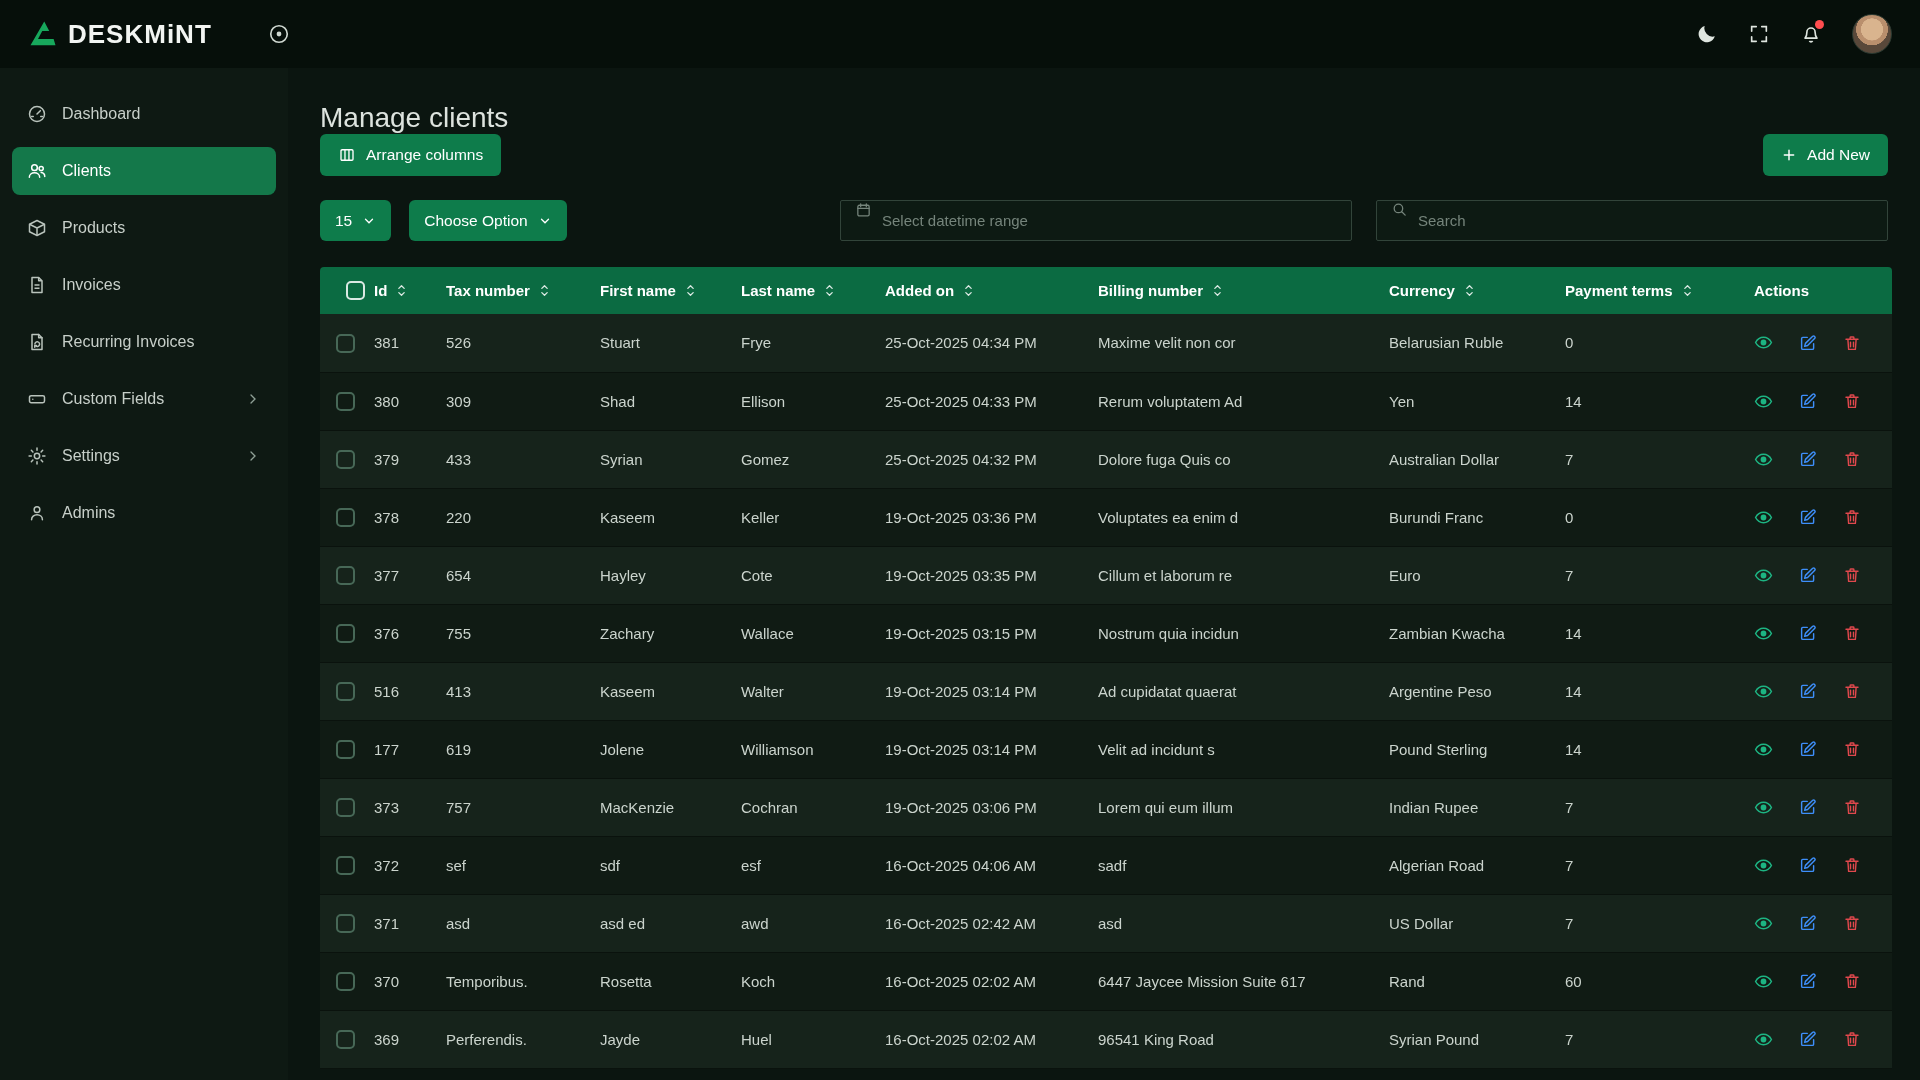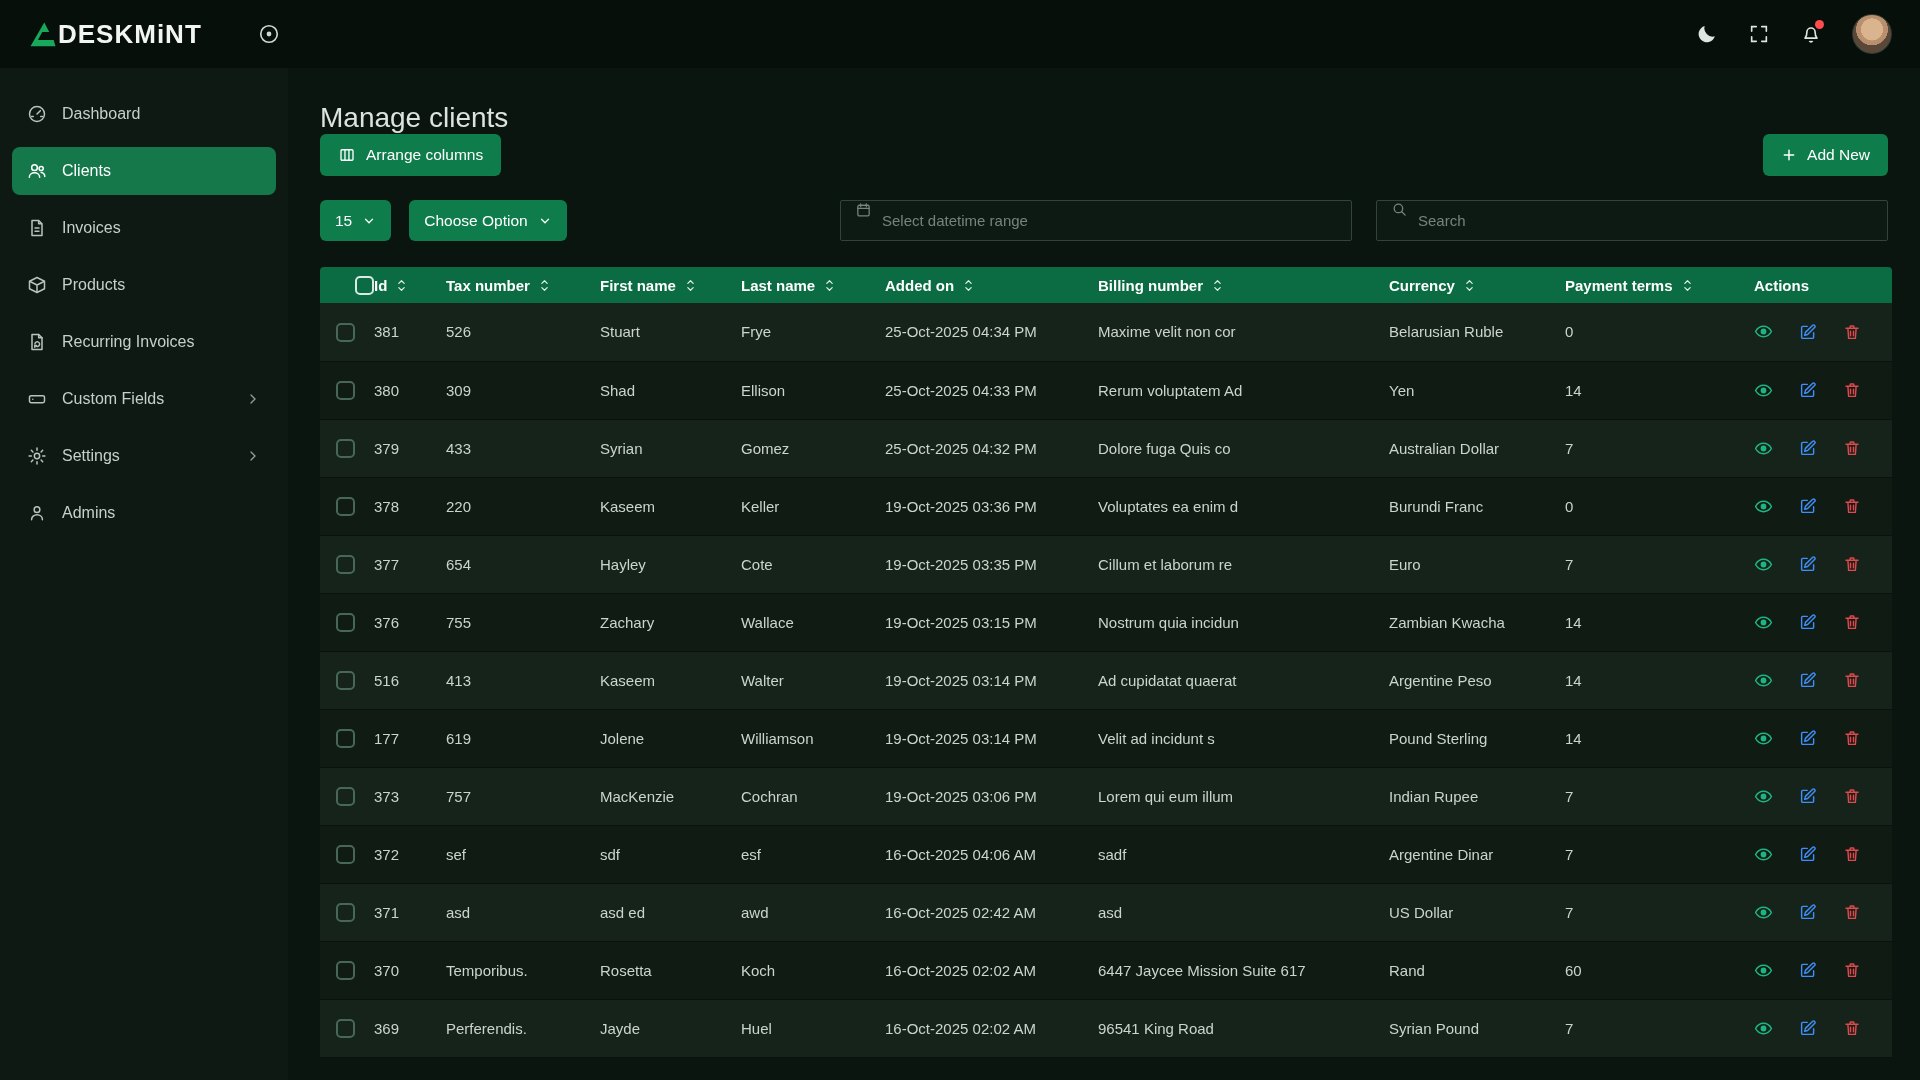--- a/index.html
+++ b/index.html
@@ -20,21 +20,21 @@
     --input-bg:#0d1a13;
     --input-border:#32443a;
   }
   *{margin:0;padding:0;box-sizing:border-box}
   html,body{width:1920px;height:1080px;overflow:hidden;background:var(--main-bg);
     font-family:"Liberation Sans",sans-serif;color:var(--text-main)}
   svg{display:block}
 
   
   .topbar{height:68px;background:var(--topbar-bg);display:flex;align-items:center;padding:0 28px}
-  .brand{display:flex;align-items:flex-end;cursor:pointer}
+  .brand{display:flex;align-items:flex-start;gap:10px;cursor:pointer}
   .brand-mark{width:30px;height:30px}
   .brand-text{font-size:26px;font-weight:bold;letter-spacing:1px;color:#f2f5f2}
   .sidebar-toggle{margin-left:56px;color:#cfd8d1;cursor:pointer}
   .top-actions{margin-left:auto;display:flex;align-items:center;gap:30px}
   .top-icon{color:#dfe6e0;cursor:pointer;position:relative}
   .dot{position:absolute;top:-3px;right:-2px;width:9px;height:9px;border-radius:50%;
     background:var(--notification-dot)}
   .avatar{width:40px;height:40px;border-radius:50%;border:1px solid #2c3a31;cursor:pointer;
     background:radial-gradient(circle at 50% 38%, #d9b48e 0 36%, #b98f6d 37% 52%, #59483a 53% 100%)}
 
@@ -62,22 +62,22 @@
   .input-wrap{display:flex;gap:10px;height:41px;border:1px solid var(--input-border);
     background:var(--input-bg);border-radius:2px;padding:0 14px;color:#75847b}
   .input-wrap input{flex:1;background:transparent;border:none;outline:none;color:var(--text-main);
     font-size:15px;font-family:"Liberation Sans",sans-serif}
   .input-wrap input::placeholder{color:#75847b}
   .datetime-wrap{margin-left:auto;width:512px}
   .search-wrap{margin-left:24px;width:512px}
 
   
   table.clients-table{width:100%;margin-top:26px;border-collapse:collapse;table-layout:fixed}
-  thead th{background:var(--table-header-bg);height:36px;font-size:15px;font-weight:bold;
-    color:#ffffff;text-align:right;cursor:pointer}
+  thead th{background:var(--table-header-bg);height:47px;font-size:15px;font-weight:bold;
+    color:#ffffff;text-align:center;cursor:pointer}
   thead th:first-child{border-radius:4px 0 0 0}
   thead th:last-child{border-radius:0 4px 0 0}
   .th-inner{display:flex;align-items:center;gap:8px}
   tbody td{height:58px;font-size:15px;color:#cbd4cd;border-bottom:1px solid #0a120d;
     overflow:hidden;white-space:nowrap;text-overflow:ellipsis;padding-right:10px}
   tbody tr:nth-child(odd){background:var(--row-odd)}
   tbody tr:nth-child(even){background:var(--row-even)}
   .cb-cell{padding-left:16px;width:54px}
   .checkbox{display:inline-block;width:19px;height:19px;border:2px solid #476857;border-radius:5px;
     cursor:pointer;vertical-align:middle}
@@ -147,34 +147,34 @@
             <path d="M2.8 19.5c0-3.3 2.8-5.4 6.2-5.4s6.2 2.1 6.2 5.4"></path>
           <circle cx="17" cy="9" r="2.5"></circle>
             <path d="M17 13.8c2.6.4 4.3 2.2 4.3 4.7"></path>
         </svg>
       </span>
       <span>Clients</span>
     </div>
     <div class="side-item">
       <span class="sicon">
         <svg width="20" height="20" viewBox="0 0 24 24" fill="none" stroke="currentColor" stroke-width="1.8" stroke-linejoin="round">
+          <path d="M3 7.5L12 3l9 4.5v9L12 21l-9-4.5z"></path>
+            <path d="M3 7.5l9 4.5 9-4.5M12 12v9"></path>
+        </svg>
+      </span>
+      <span>Products</span>
+    </div>
+    <div class="side-item">
+      <span class="sicon">
+        <svg width="20" height="20" viewBox="0 0 24 24" fill="none" stroke="currentColor" stroke-width="1.8" stroke-linejoin="round">
           <path d="M6 3h8l4 4v14H6z"></path>
             <path d="M14 3v4h4M9 12h6M9 16h6"></path>
         </svg>
       </span>
       <span>Invoices</span>
-    </div>
-    <div class="side-item">
-      <span class="sicon">
-        <svg width="20" height="20" viewBox="0 0 24 24" fill="none" stroke="currentColor" stroke-width="1.8" stroke-linejoin="round">
-          <path d="M3 7.5L12 3l9 4.5v9L12 21l-9-4.5z"></path>
-            <path d="M3 7.5l9 4.5 9-4.5M12 12v9"></path>
-        </svg>
-      </span>
-      <span>Products</span>
     </div>
     <div class="side-item">
       <span class="sicon">
         <svg width="20" height="20" viewBox="0 0 24 24" fill="none" stroke="currentColor" stroke-width="1.8" stroke-linejoin="round" stroke-linecap="round">
           <path d="M6 3h8l4 4v14H6z"></path>
             <path d="M14 3v4h4"></path>
             <path d="M9.5 14.5a2.8 2.8 0 1 1 .8 2"></path>
             <path d="M9.3 18.2v-2h2"></path>
         </svg>
       </span>
@@ -694,21 +694,21 @@
   </tr>
 
   <tr>
     <td class="cb-cell"><span class="checkbox"></span></td>
     <td>372</td>
     <td>sef</td>
     <td>sdf</td>
     <td>esf</td>
     <td>16-Oct-2025 04:06 AM</td>
     <td>sadf</td>
-    <td>Argentine Dinar</td>
+    <td>Algerian Road</td>
     <td>7</td>
     <td>
       <span class="actions-inner">
         <span class="act view">
           <svg width="19" height="19" viewBox="0 0 24 24" fill="none" stroke="currentColor" stroke-width="1.9">
             <path d="M2 12s3.5-6.5 10-6.5S22 12 22 12s-3.5 6.5-10 6.5S2 12 2 12z"></path>
                     <circle cx="12" cy="12" r="2.7" fill="currentColor"></circle>
           </svg>
         </span>
         <span class="act edit">

